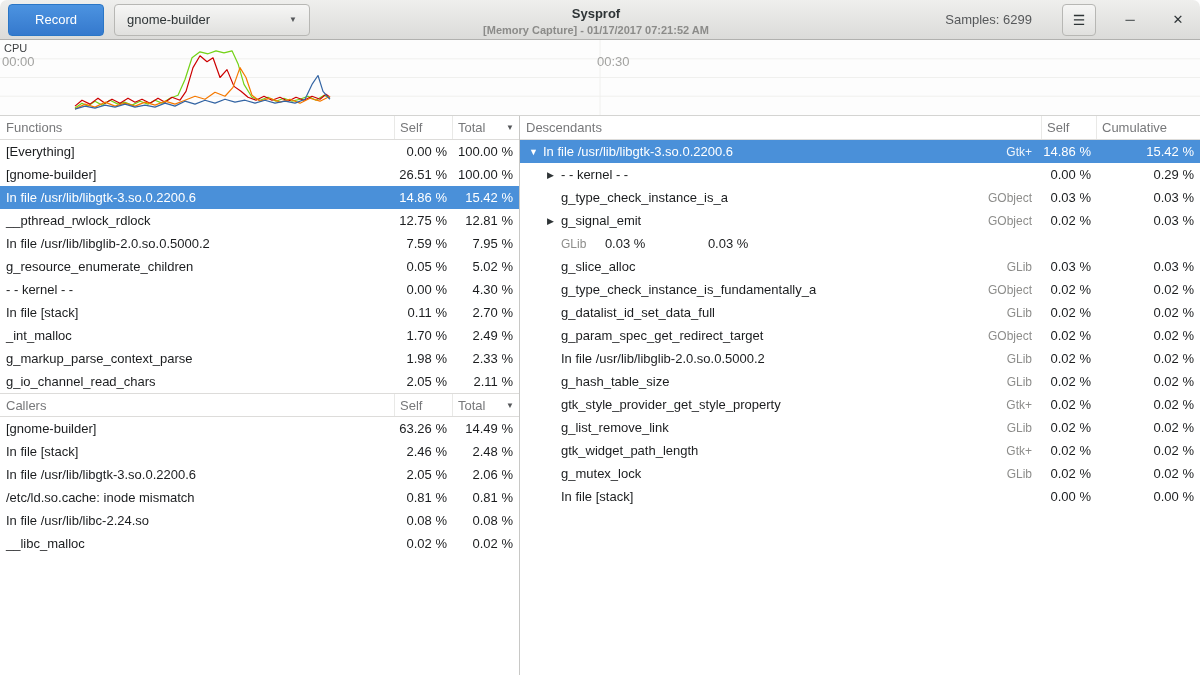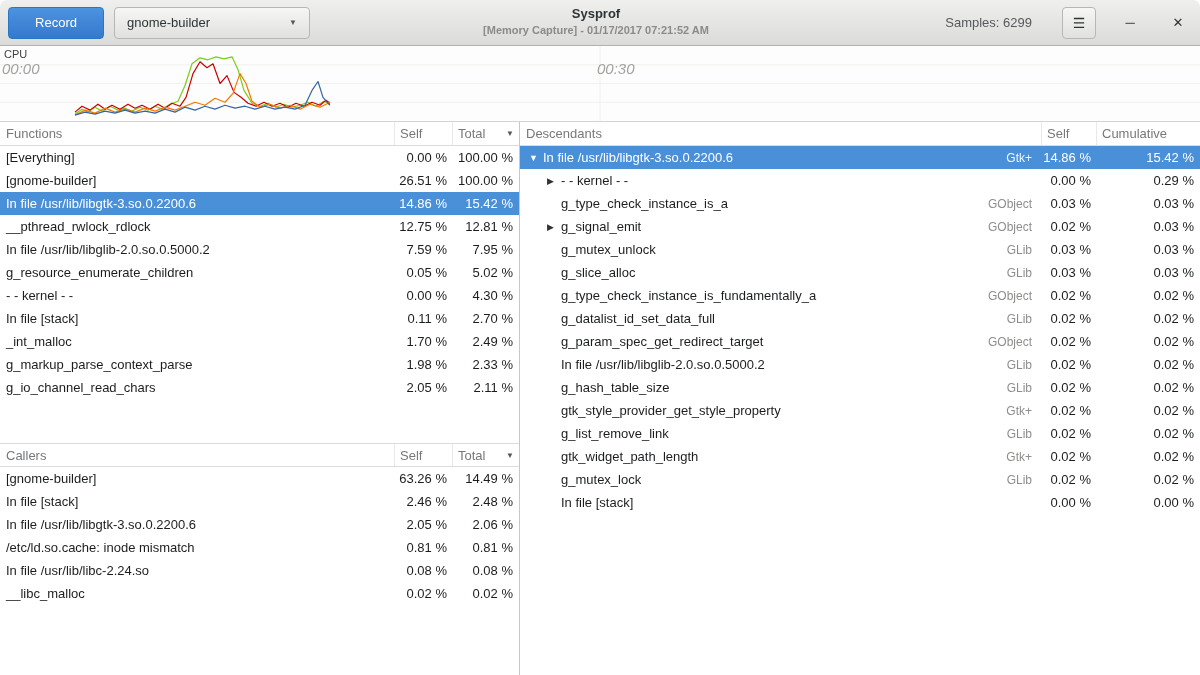--- a/index.html
+++ b/index.html
@@ -1,21 +1,21 @@
 <!DOCTYPE html>
 <html style="--selection: #4a90d9; --record: #4c93e0;"><head>
 <meta charset="utf-8">
 <style>
   * { margin:0; padding:0; box-sizing:border-box; }
   html,body { width:1200px; height:675px; overflow:hidden; background:#ffffff;
               font-family:"Liberation Sans", sans-serif; }
   .window { width:1200px; height:675px; display:flex; flex-direction:column; }
 
   
-  .headerbar { height:46px; flex:none; display:flex; align-items:center; gap:10px;
+  .headerbar { height:40px; flex:none; display:flex; align-items:center; gap:10px;
                padding:0 8px; position:relative;
                background:linear-gradient(to bottom,#efefed,#dbdbd9);
                border-bottom:1px solid #b1b1af; border-radius:7px 7px 0 0; }
   button { font-family:inherit; cursor:default; }
   .btn { height:32px; border:1px solid #b7b7b4; border-radius:4px;
          background:linear-gradient(to bottom,#f6f6f5,#e0e0de);
          font-size:13px; color:#2e3436; display:flex; align-items:center;
          justify-content:center; padding:0 12px; }
   .record { width:96px; border-color:#2a76c6; color:#fff;
             background:linear-gradient(to bottom,var(--record,#4c93e0),#3579cd); }
@@ -29,32 +29,32 @@
   .menu-btn { width:34px; padding:0; font-size:14px; }
   .win-ctrl { width:28px; height:28px; border:none; background:transparent;
               font-size:13px; color:#2e3436; display:flex; align-items:center;
               justify-content:center; }
 
   
   .cpu-graph { height:76px; flex:none; position:relative; background:#fdfdfd;
                border-bottom:1px solid #d4d4d2;text-align:right; }
   .cpu-graph svg { position:absolute; left:0; top:0; width:100%; height:100%; }
   .cpu-label { position:absolute; top:2px; left:4px; font-size:11px; color:#3d3f41; }
-  .tick { position:absolute; font-size:15px; color:#a2a2a0;font-style:italic; }
+  .tick { position:absolute; font-size:13px; color:#a2a2a0; }
   .tick0 { top:14px; left:2px; }
   .tick1 { top:14px; left:597px; }
 
   
   .main { flex:1; display:flex; min-height:0; background:#fff; }
   .left  { width:520px; flex:none; border-right:1px solid #c8c8c6; display:flex; flex-direction:column; }
   .right { flex:1; display:flex; flex-direction:column; }
 
   .thead { height:24px; flex:none; display:flex; align-items:stretch;
            background:#fff; border-bottom:1px solid #dddcda; }
-  .thead.mid { border-top:1px solid #dddcda;margin-top:44px; }
+  .thead.mid { border-top:1px solid #dddcda; }
   .hcell { display:flex; align-items:center; font-size:13px; color:#77787a; }
   .hname { flex:1; padding-left:6px; border-right:1px solid #e9e9e7; min-width:0; }
   .hself { padding-left:5px; border-right:1px solid #e9e9e7; }
   .hlast { padding-left:5px; justify-content:space-between; padding-right:5px; }
   .left .hself { width:58px; }
   .left .hlast { width:66px; }
   .right .hself { width:55px; }
   .right .hlast { width:103px;gap:48px; }
   .sort-arrow { font-size:8px; color:#55575a; }
 
@@ -281,21 +281,20 @@
             <span class="indent" style="width: 26px;"></span>
             <span class="expander">▶</span>
             <span class="cell name">g_signal_emit</span>
             <span class="cell badge">GObject</span>
             <span class="cell num">0.02 %</span>
             <span class="cell cum">0.03 %</span>
           </div>
           <div class="trow">
             <span class="indent" style="width: 26px;"></span>
             <span class="expander"></span>
-            <span class="cell name">g_mutex_unlock</span>
             <span class="cell badge">GLib</span>
             <span class="cell num">0.03 %</span>
             <span class="cell cum">0.03 %</span>
           </div>
           <div class="trow">
             <span class="indent" style="width: 26px;"></span>
             <span class="expander"></span>
             <span class="cell name">g_slice_alloc</span>
             <span class="cell badge">GLib</span>
             <span class="cell num">0.03 %</span>

